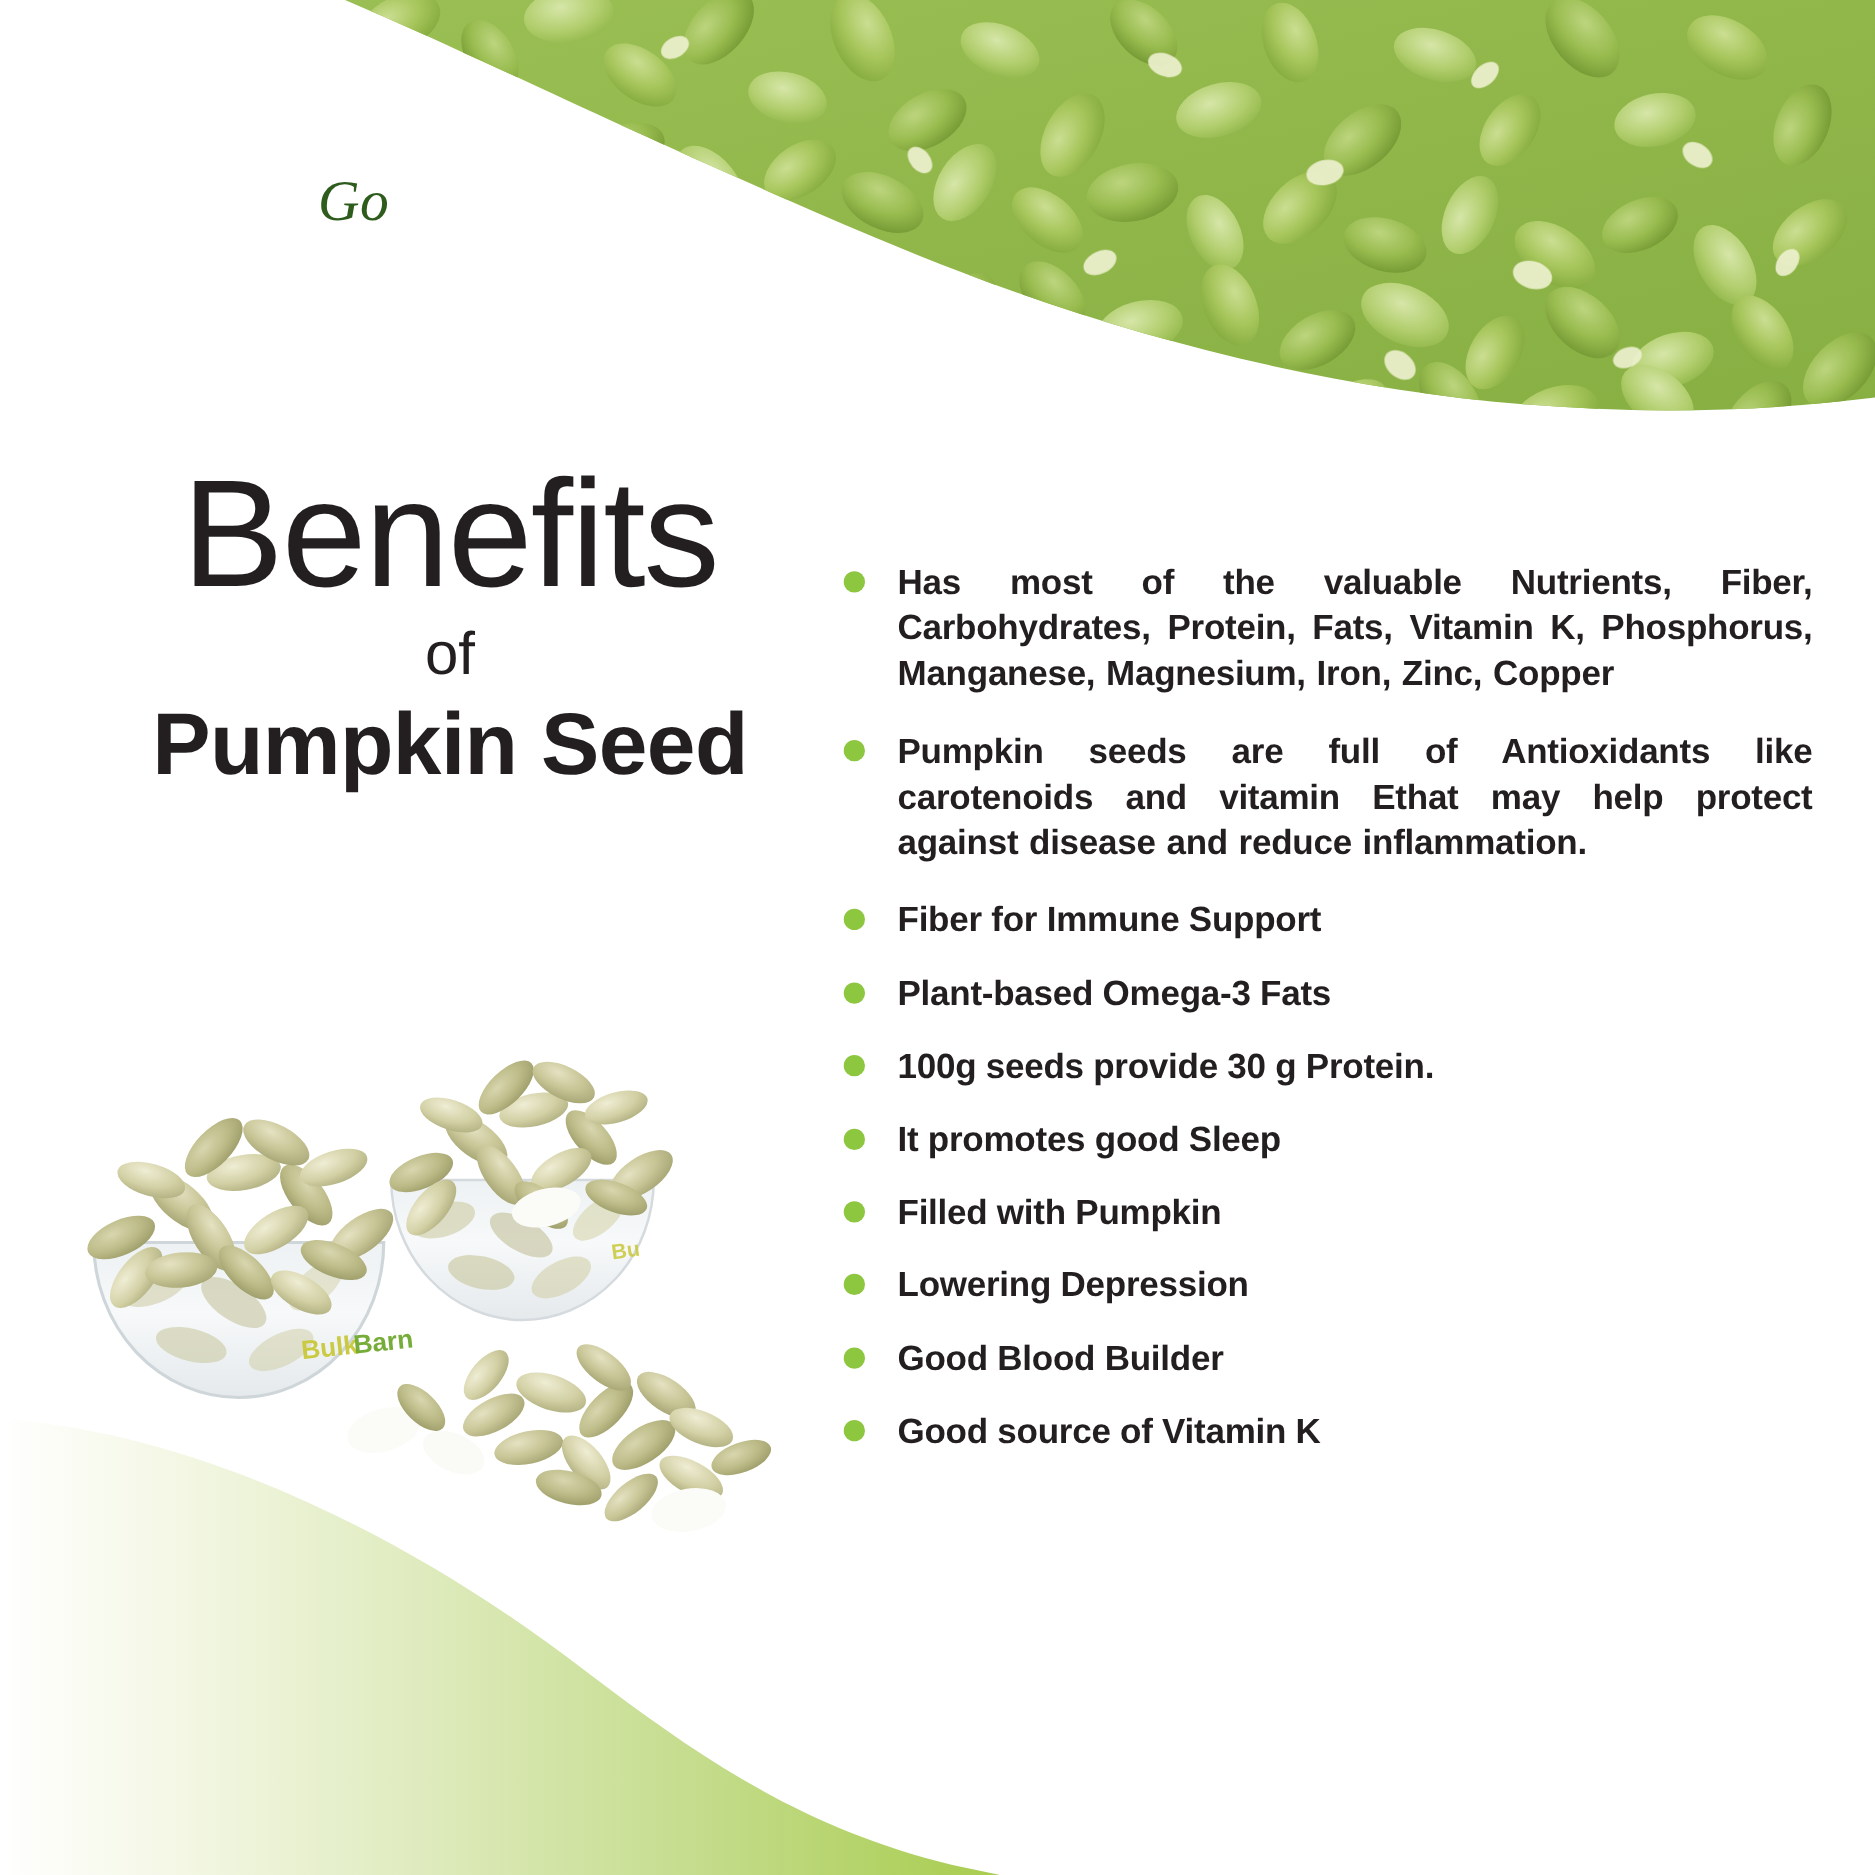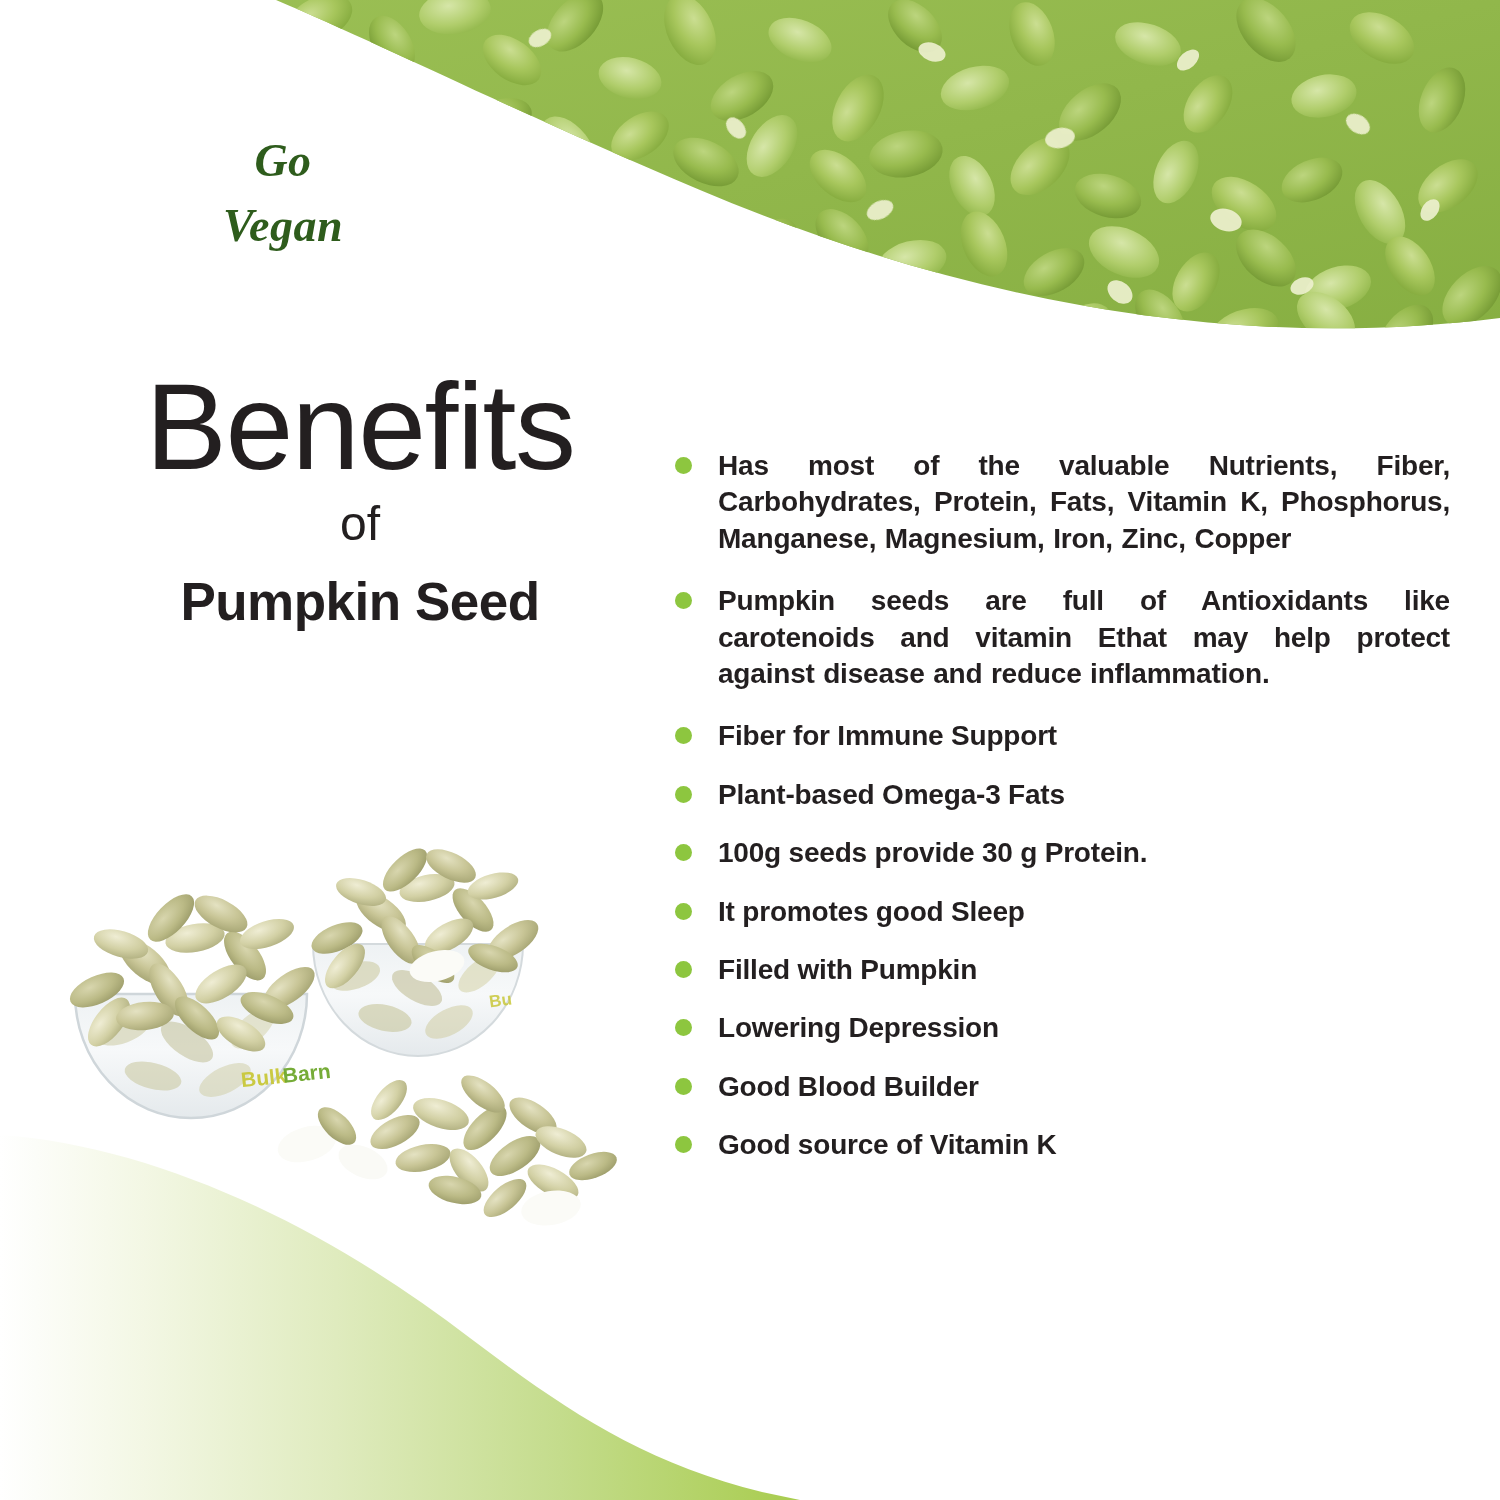--- a/index.html
+++ b/index.html
@@ -23,21 +23,21 @@
     width:1500px; height:360px;
   }
   .hero-photo svg { display:block; width:1500px; height:360px; }
 
   
   .go-vegan {
     position:absolute;
     left:168px; top:128px;
     width:230px;
     font-family:"Liberation Serif", serif;
-    font-weight:bold;
+    font-weight:normal;
     font-style:italic;
     font-size:46px;
     line-height:1.42;
     color:#2E5C1C;
     text-align:center;
     letter-spacing:0.5px;
   }
   .go-vegan .gv-line { display:block; }
 
   
@@ -57,25 +57,25 @@
   }
   .headline .h-of {
     display:block;
     font-size:48px;
     font-weight:normal;
     line-height:1.25;
     margin-top:6px;
   }
   .headline .h-sub {
     display:block;
-    font-size:53px;
+    font-size:70px;
     font-weight:bold;
     line-height:1.12;
     letter-spacing:-0.5px;
-    margin-top:18px;
+    margin-top:2px;
   }
 
   
   .bowls-photo {
     position:absolute;
     left:45px; top:826px;
     width:625px; height:400px;
   }
   .bowls-photo svg { display:block; width:625px; height:400px; }
 
@@ -229,21 +229,20 @@
           <ellipse cx="1430" cy="210" rx="12" ry="8" transform="rotate(-54 1430 210)"></ellipse>
           <ellipse cx="1120" cy="292" rx="14" ry="10" transform="rotate(40 1120 292)"></ellipse>
           <ellipse cx="1302" cy="286" rx="12" ry="8" transform="rotate(-22 1302 286)"></ellipse>
         </g>
       </g>
     </svg>
   </div>
 
   <div class="go-vegan">
     <span class="gv-line">Go</span>
-    <span class="gv-line">Vegan</span>
   </div>
 
   <div class="headline">
     <span class="h-main">Benefits</span>
     <span class="h-of">of</span>
     <span class="h-sub">Pumpkin Seed</span>
   </div>
 
   <div class="bowls-photo">
     <svg viewBox="0 0 625 400" aria-hidden="true">

